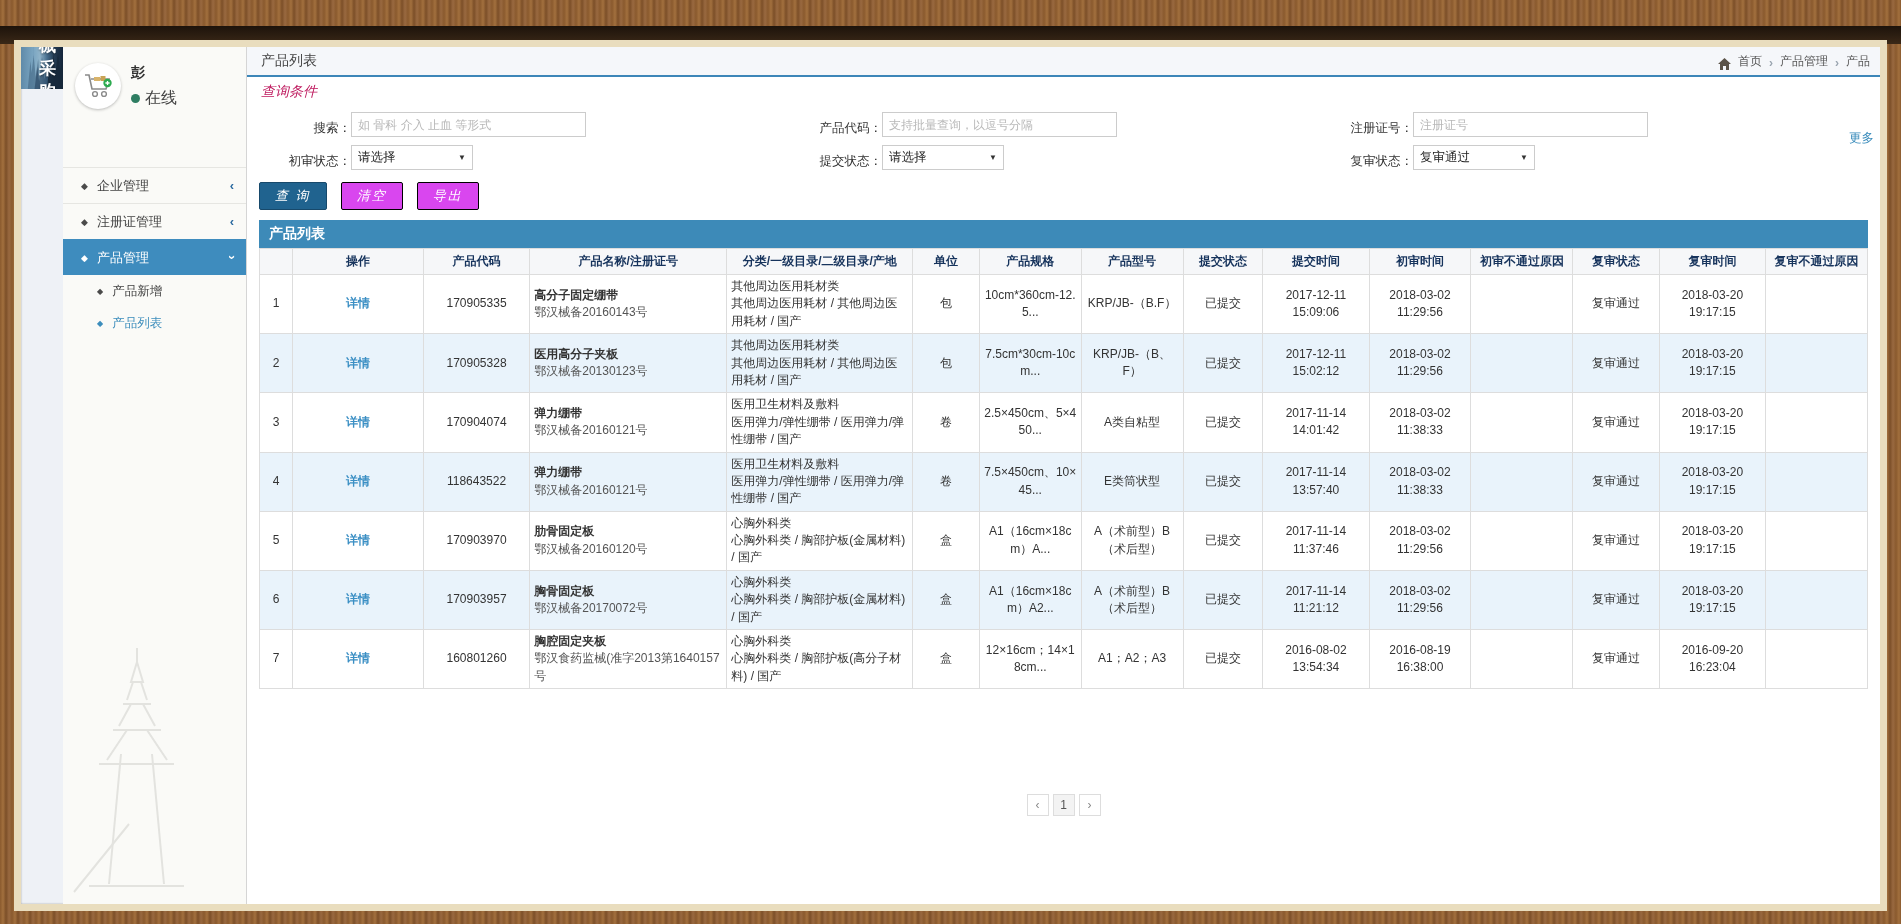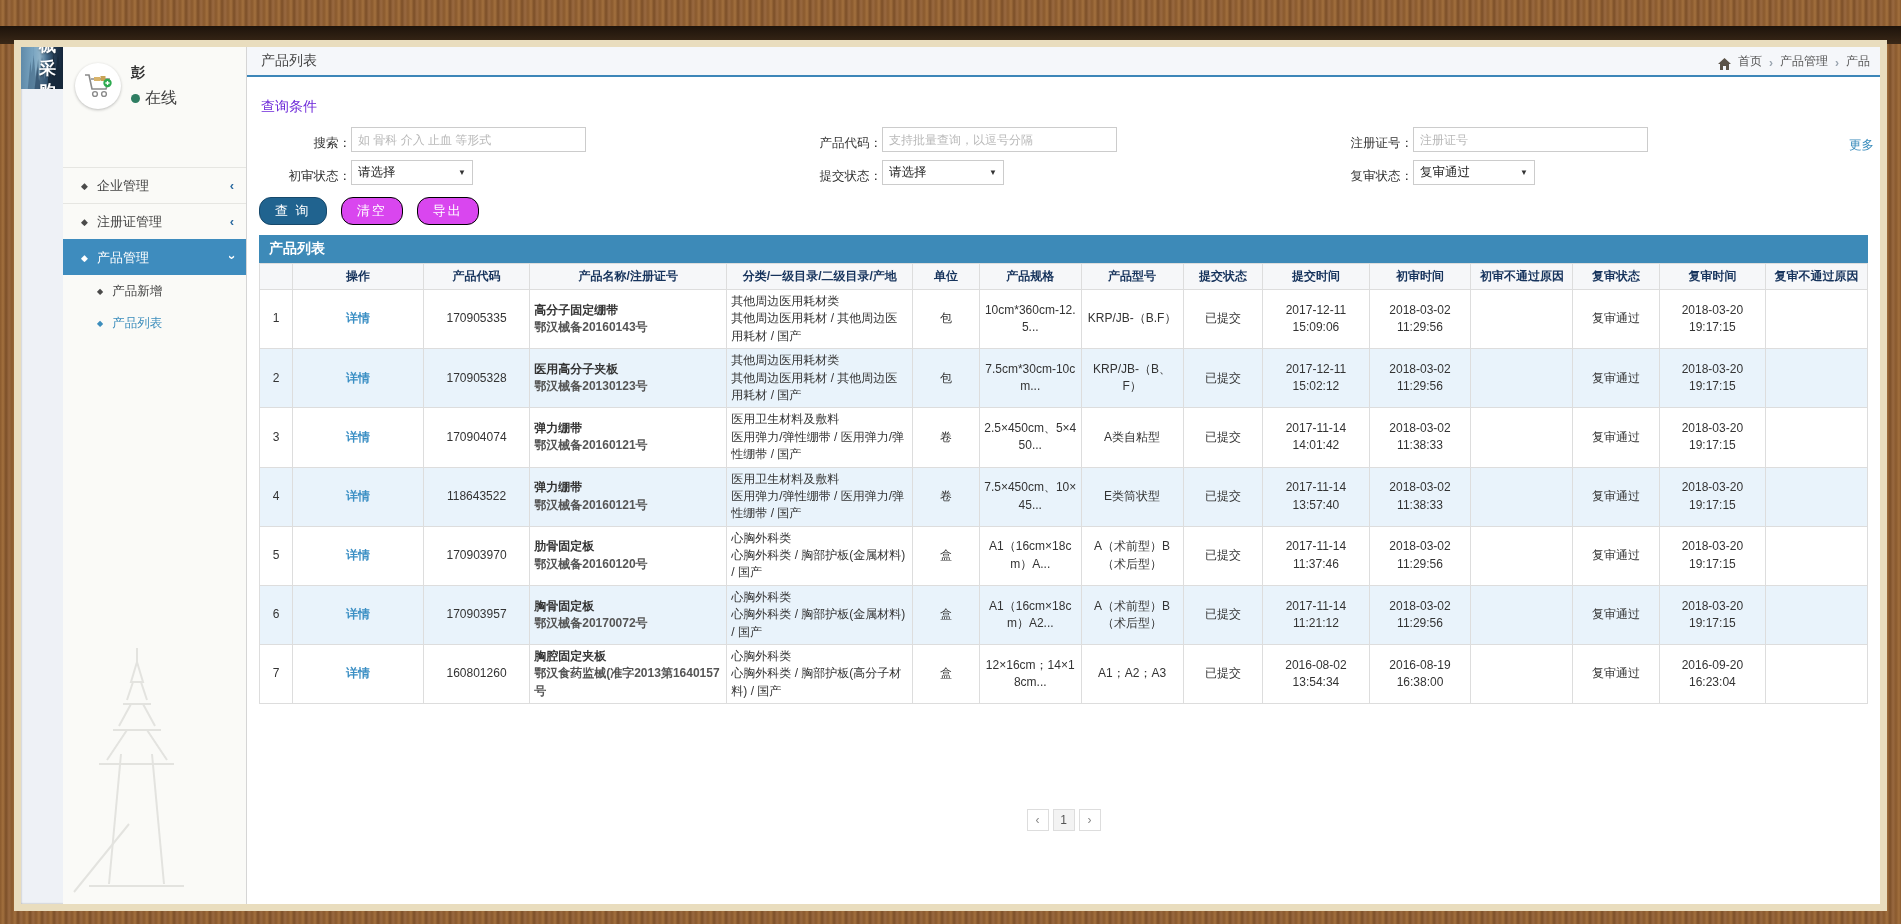--- a/index.html
+++ b/index.html
@@ -63,47 +63,47 @@
   
   .crumbbar { flex:0 0 30px; background:#f5f7fa; border-bottom:2px solid #3d86b8;
     display:flex; align-items:center; justify-content:space-between; padding:0 10px 0 14px; }
   .page-title { font-size:14px; color:#444; }
   .crumbs { display:flex; align-items:flex-end; gap:7px; font-size:12px; color:#555; white-space:nowrap; overflow:hidden; }
   .crumbs .sep { color:#9aa5b0; font-weight:bold; }
   .crumbs a { color:#555; text-decoration:none; cursor:pointer; }
 
   
   .content { flex:1; min-height:0; background:#fff; padding:0 12px 10px; overflow:hidden; display:flex; flex-direction:column; }
-  .qc-title { font-size:14px; color:#6d28d9; padding:21px 2px 7px; }
+  .qc-title { font-size:14px; color:#be185d; padding:6px 2px 7px;font-style:italic; }
   .qrow { display:flex; align-items:center; padding:4px 0; position:relative; }
   .qcol { width:33%; display:flex; align-items:flex-end; }
   .qlabel { width:92px; text-align:right; font-size:12.5px; color:#333; flex:0 0 92px; }
   .qinput { width:235px; height:25px; border:1px solid #ccc; padding:0 6px; font-size:12px; color:#333;
             font-family:"Liberation Sans",sans-serif; }
   .qinput::placeholder { color:#b8b8b8; }
   .fselect { width:122px; height:25px; border:1px solid #ccc; background:#fff; display:flex; align-items:center;
              justify-content:space-between; padding:0 6px; font-size:12.5px; color:#222; cursor:pointer; }
   .fselect .caret { font-size:8px; color:#333; }
-  .more-link { position:absolute; right:-6px; top:14px; color:#3c8dbc; font-size:12.5px; cursor:pointer; }
+  .more-link { position:absolute; right:-6px; top:22px; color:#3c8dbc; font-size:12.5px; cursor:pointer; }
   .btnrow { display:flex; gap:14px; padding:8px 0 10px; }
-  .btn { border:none; color:#fff; font-size:13px; padding:4px 15px; cursor:pointer; border-radius:12px;
-         font-family:"Liberation Sans",sans-serif; letter-spacing:2px; }
+  .btn { border:none; color:#fff; font-size:13px; padding:4px 15px; cursor:pointer; border-radius:2px;
+         font-family:"Liberation Sans",sans-serif; letter-spacing:2px;font-style:italic; }
   .btn.primary { background:#20638f; border:1px solid #17496b; }
   .btn.normal { background:#d946ef; border:1px solid #000000;text-align:right; }
 
   
   .panel-head { background:#3d8ab8; color:#fff; font-size:14px; font-weight:bold; padding:5px 10px; flex:0 0 auto; }
   table.grid { width:100%; border-collapse:collapse; table-layout:fixed; font-size:12px; color:#333; }
   .grid th { background:#f6f7f9; color:#16335c; font-weight:bold; border:1px solid #ddd; padding:4px 2px; height:24px; }
   .grid td { border:1px solid #ddd; padding:3px 4px; text-align:center; vertical-align:middle; line-height:1.45; }
   .grid tbody tr { height:43px; }
   .grid tbody tr:nth-child(even) { background:#e9f3fb; }
   td.tl { text-align:left; }
   .pname { font-weight:bold; color:#333; }
-  .preg { color:#555;font-weight:bold; }
+  .preg { color:#555; }
   .cat { white-space:pre-line; }
   .brk { word-break:break-all; }
   a.detail { color:#3b8fc4; text-decoration:none; cursor:pointer;font-weight:bold; }
   .pager { margin-top:105px; display:flex; justify-content:center; align-items:center; gap:4px; }
   .pg { min-width:22px; height:22px; border:1px solid #ddd; background:#fff; color:#888; font-size:12px;
         display:flex; align-items:center; justify-content:center; cursor:pointer; }
   .pg.cur { color:#555; background:#f3f3f3; }
 </style>
 </head>
 <body>

